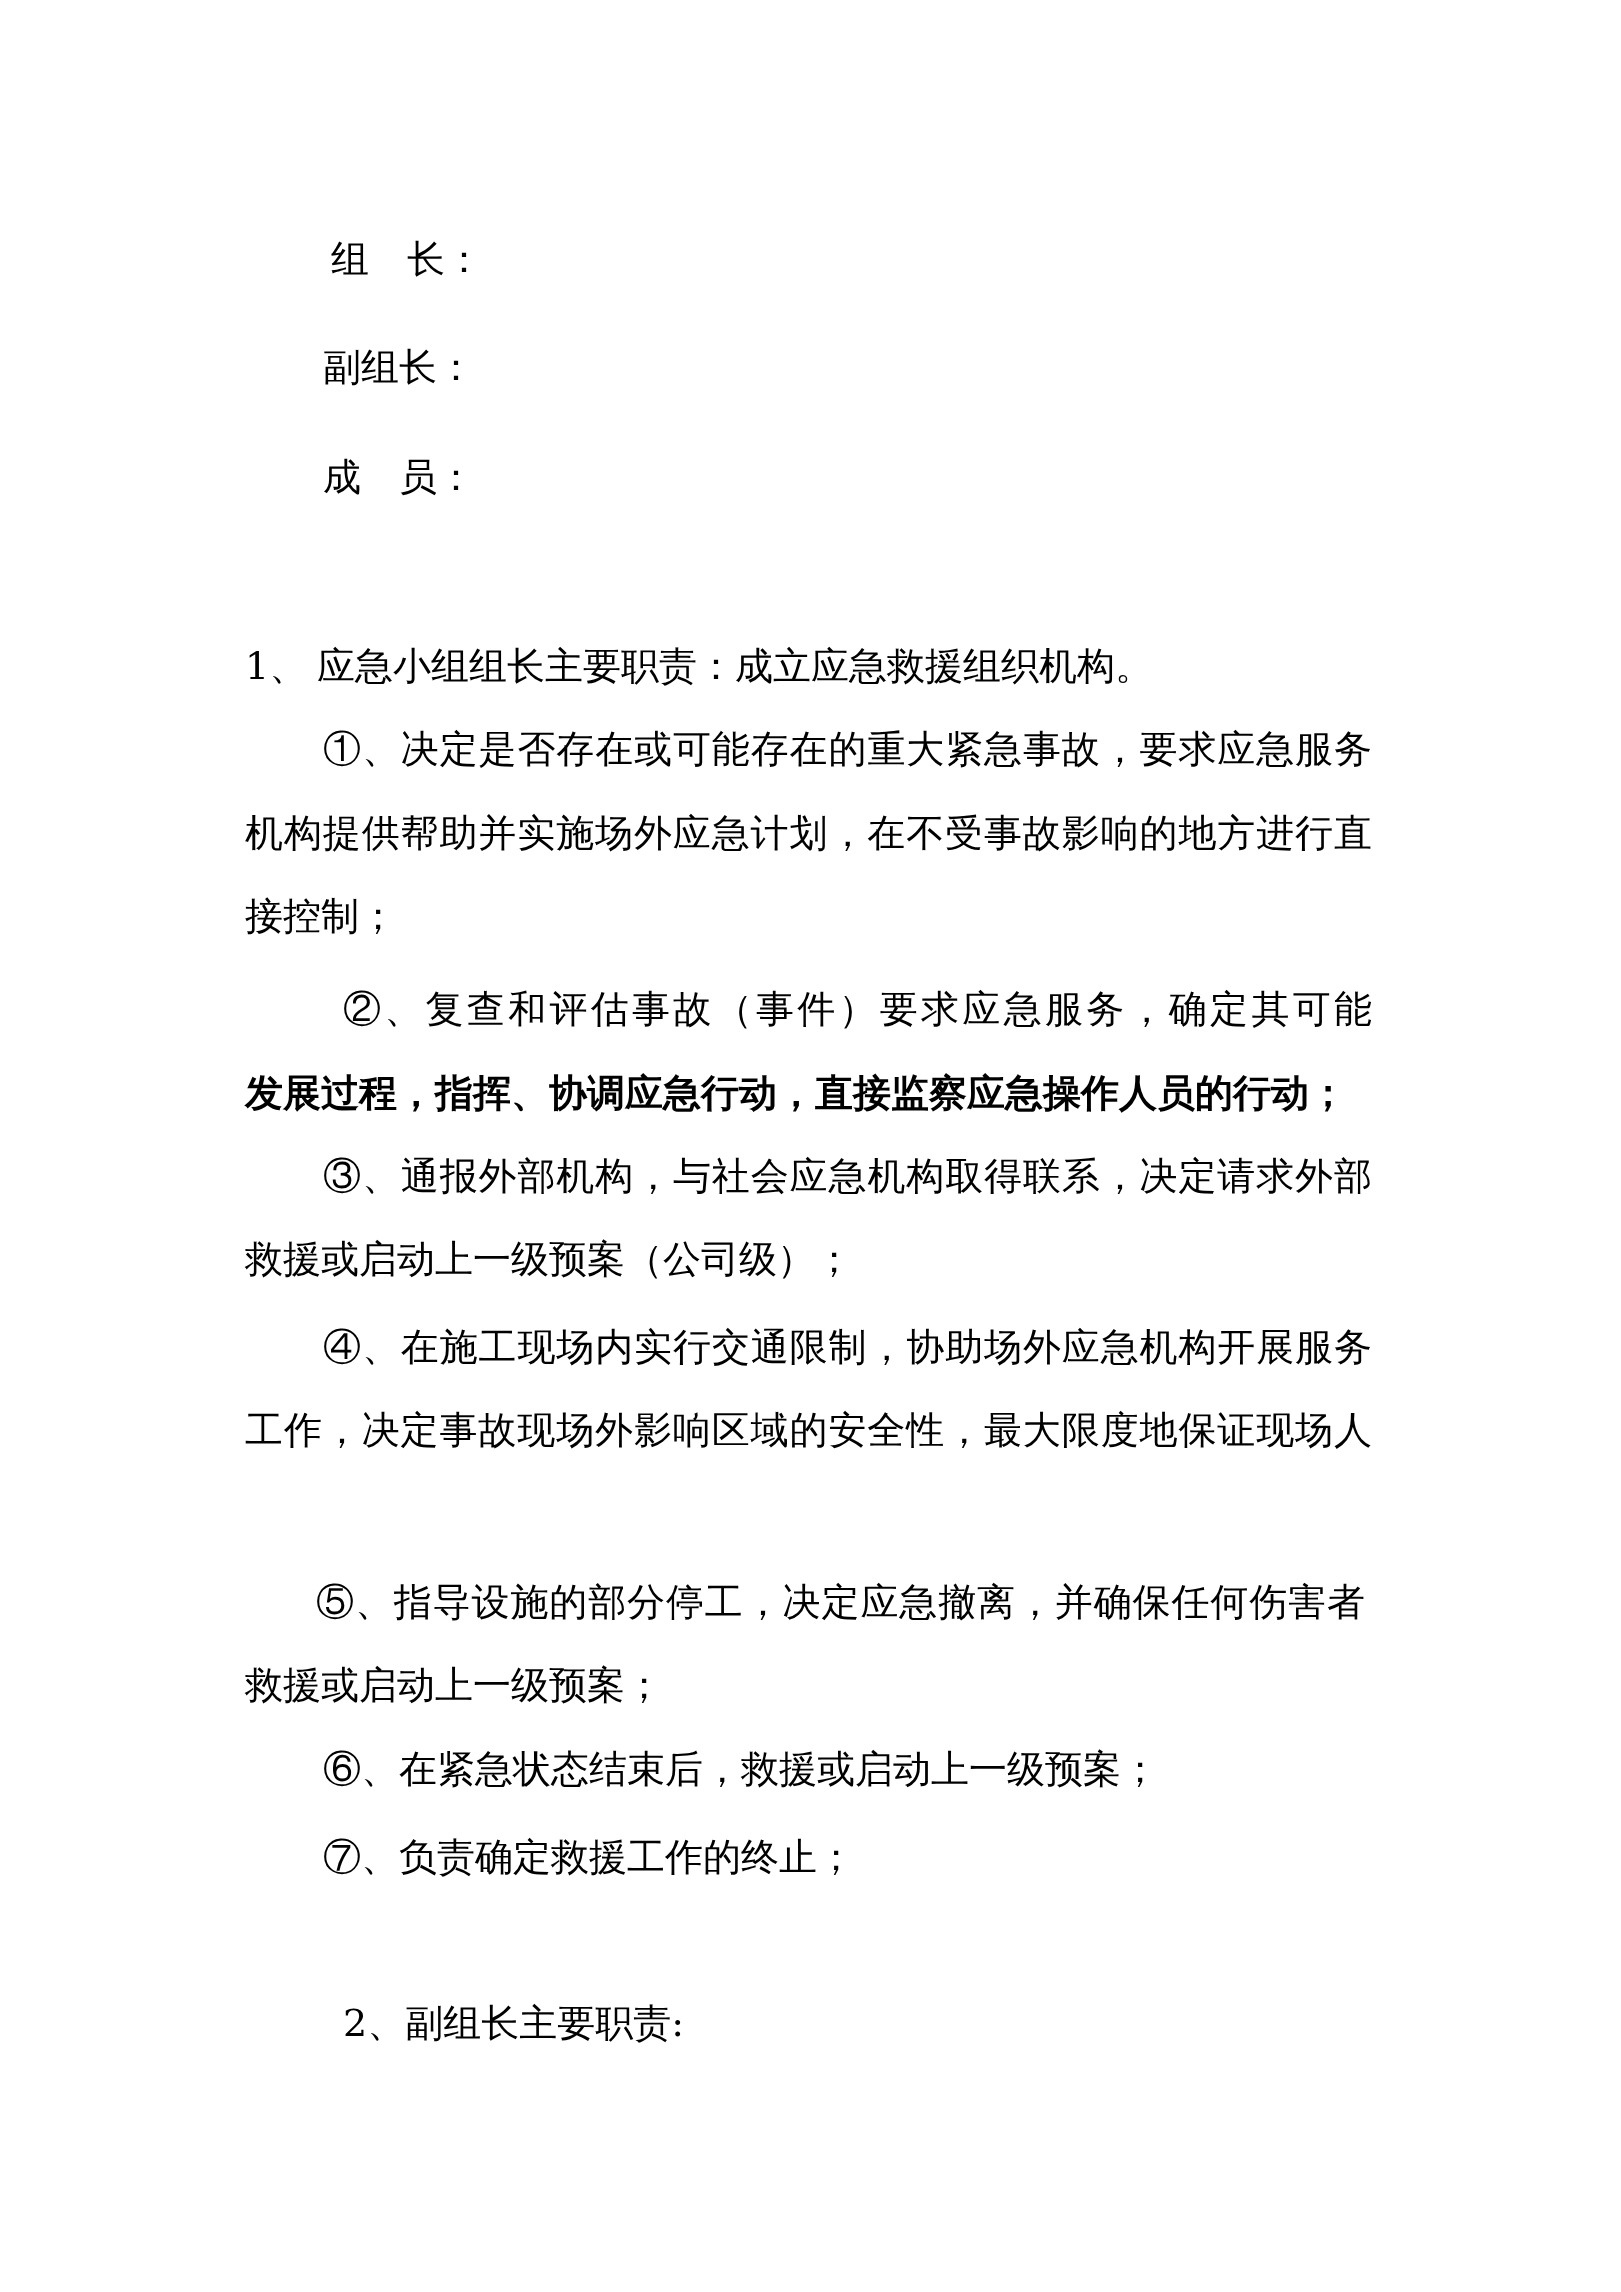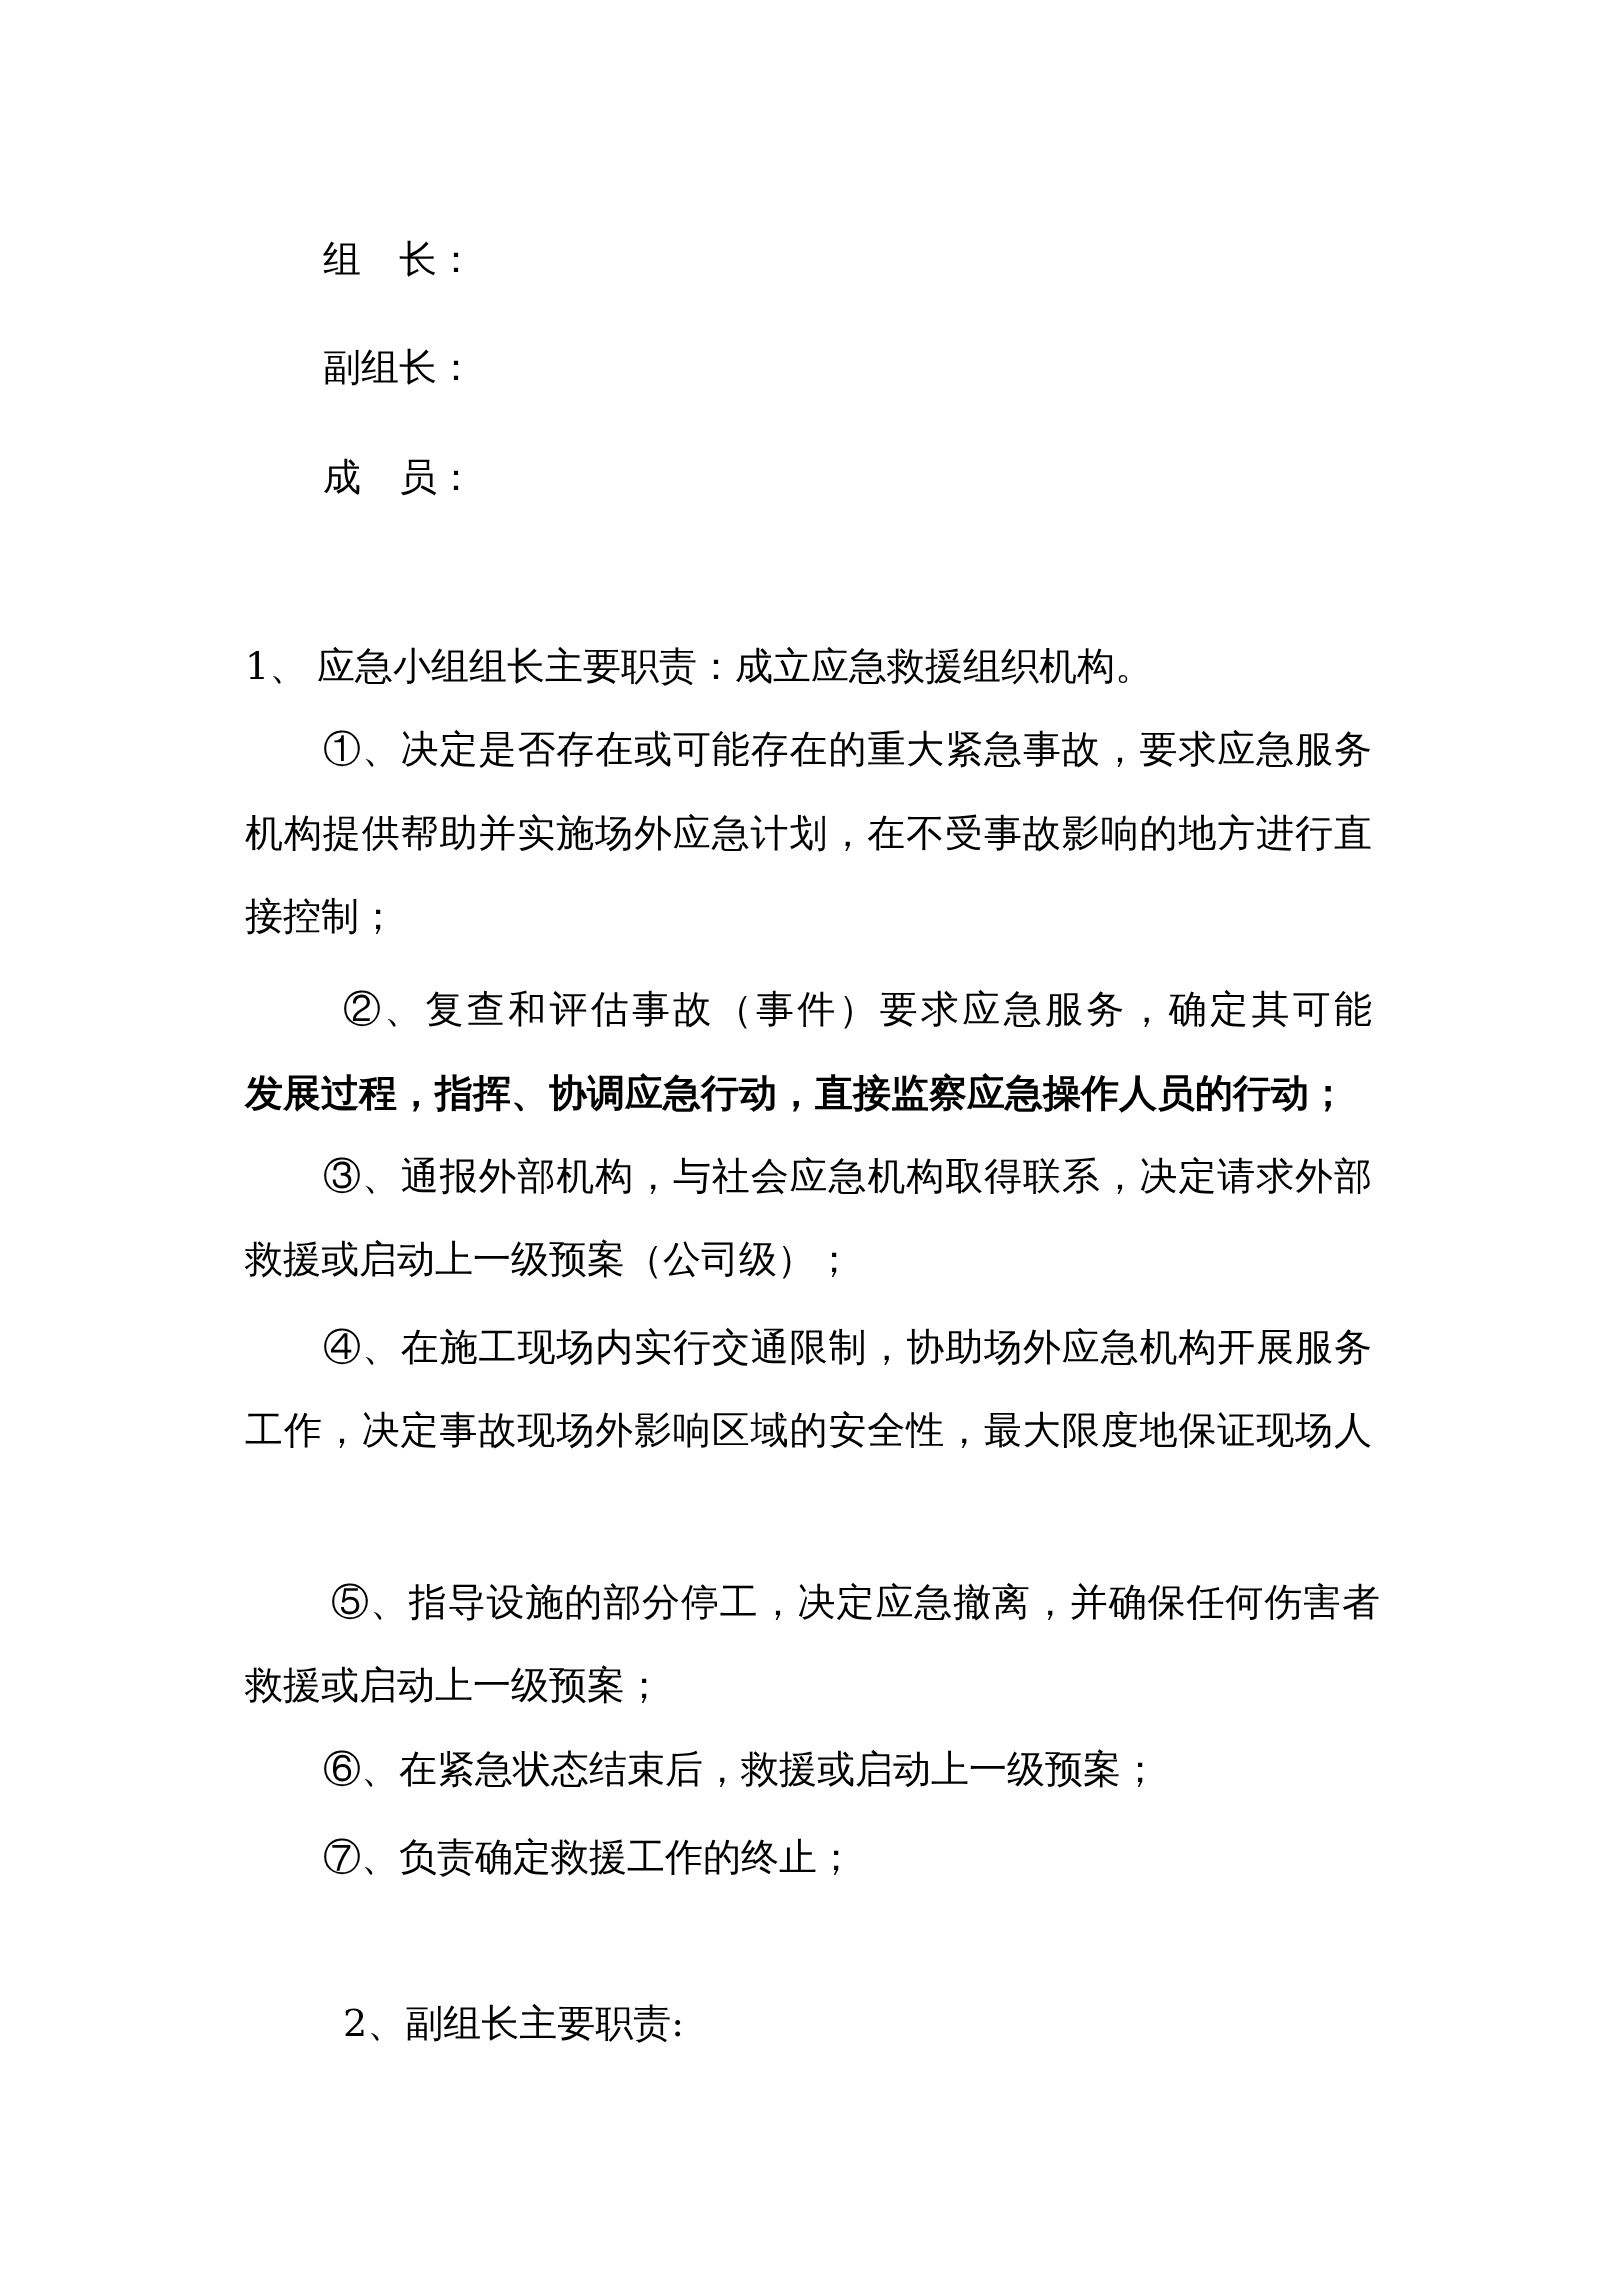--- a/index.html
+++ b/index.html
@@ -14,41 +14,41 @@
       color: #000000;
       letter-spacing: 0px;
     }
     .justify { width: 1127px; text-align: justify; text-align-last: justify; }
   </style>
 </head>
 <body>
 
 <div class="page">
 
-  <div class="line" style="left:323px; top:236px;">组　长：</div>
+  <div class="line" style="left:331px; top:236px;">组　长：</div>
   <div class="line" style="left:323px; top:344px;">副组长：</div>
   <div class="line" style="left:323px; top:454px;">成　员：</div>
 
   <div class="line" style="left:245px; top:643px;">1、</div>
   <div class="line" style="left:317px; top:643px;">应急小组组长主要职责：成立应急救援组织机构。</div>
 
   <div class="line justify" style="left:323px; top:726px; width:1049px;">①、决定是否存在或可能存在的重大紧急事故，要求应急服务</div>
   <div class="line justify" style="left:245px; top:810px;">机构提供帮助并实施场外应急计划，在不受事故影响的地方进行直</div>
   <div class="line" style="left:245px; top:893px;">接控制；</div>
 
   <div class="line justify" style="left:343px; top:986px; width:1029px;">②、复查和评估事故（事件）要求应急服务，确定其可能</div>
   <div class="line" style="left:245px; top:1069px;font-weight:bold;">发展过程，指挥、协调应急行动，直接监察应急操作人员的行动；</div>
 
   <div class="line justify" style="left:323px; top:1153px; width:1049px;">③、通报外部机构，与社会应急机构取得联系，决定请求外部</div>
   <div class="line" style="left:245px; top:1236px;">救援或启动上一级预案（公司级）；</div>
 
   <div class="line justify" style="left:323px; top:1324px; width:1049px;">④、在施工现场内实行交通限制，协助场外应急机构开展服务</div>
   <div class="line justify" style="left:245px; top:1407px;">工作，决定事故现场外影响区域的安全性，最大限度地保证现场人</div>
 
-  <div class="line justify" style="left:331px; top:1579px; width:1049px;">⑤、指导设施的部分停工，决定应急撤离，并确保任何伤害者</div>
+  <div class="line justify" style="left:316px; top:1579px; width:1049px;">⑤、指导设施的部分停工，决定应急撤离，并确保任何伤害者</div>
   <div class="line" style="left:245px; top:1662px;">救援或启动上一级预案；</div>
 
   <div class="line" style="left:323px; top:1746px;">⑥、在紧急状态结束后，救援或启动上一级预案；</div>
 
   <div class="line" style="left:323px; top:1834px;">⑦、负责确定救援工作的终止；</div>
 
 
   <div class="line" style="left:343px; top:2000px;">2、副组长主要职责:</div>
 
 </div>

